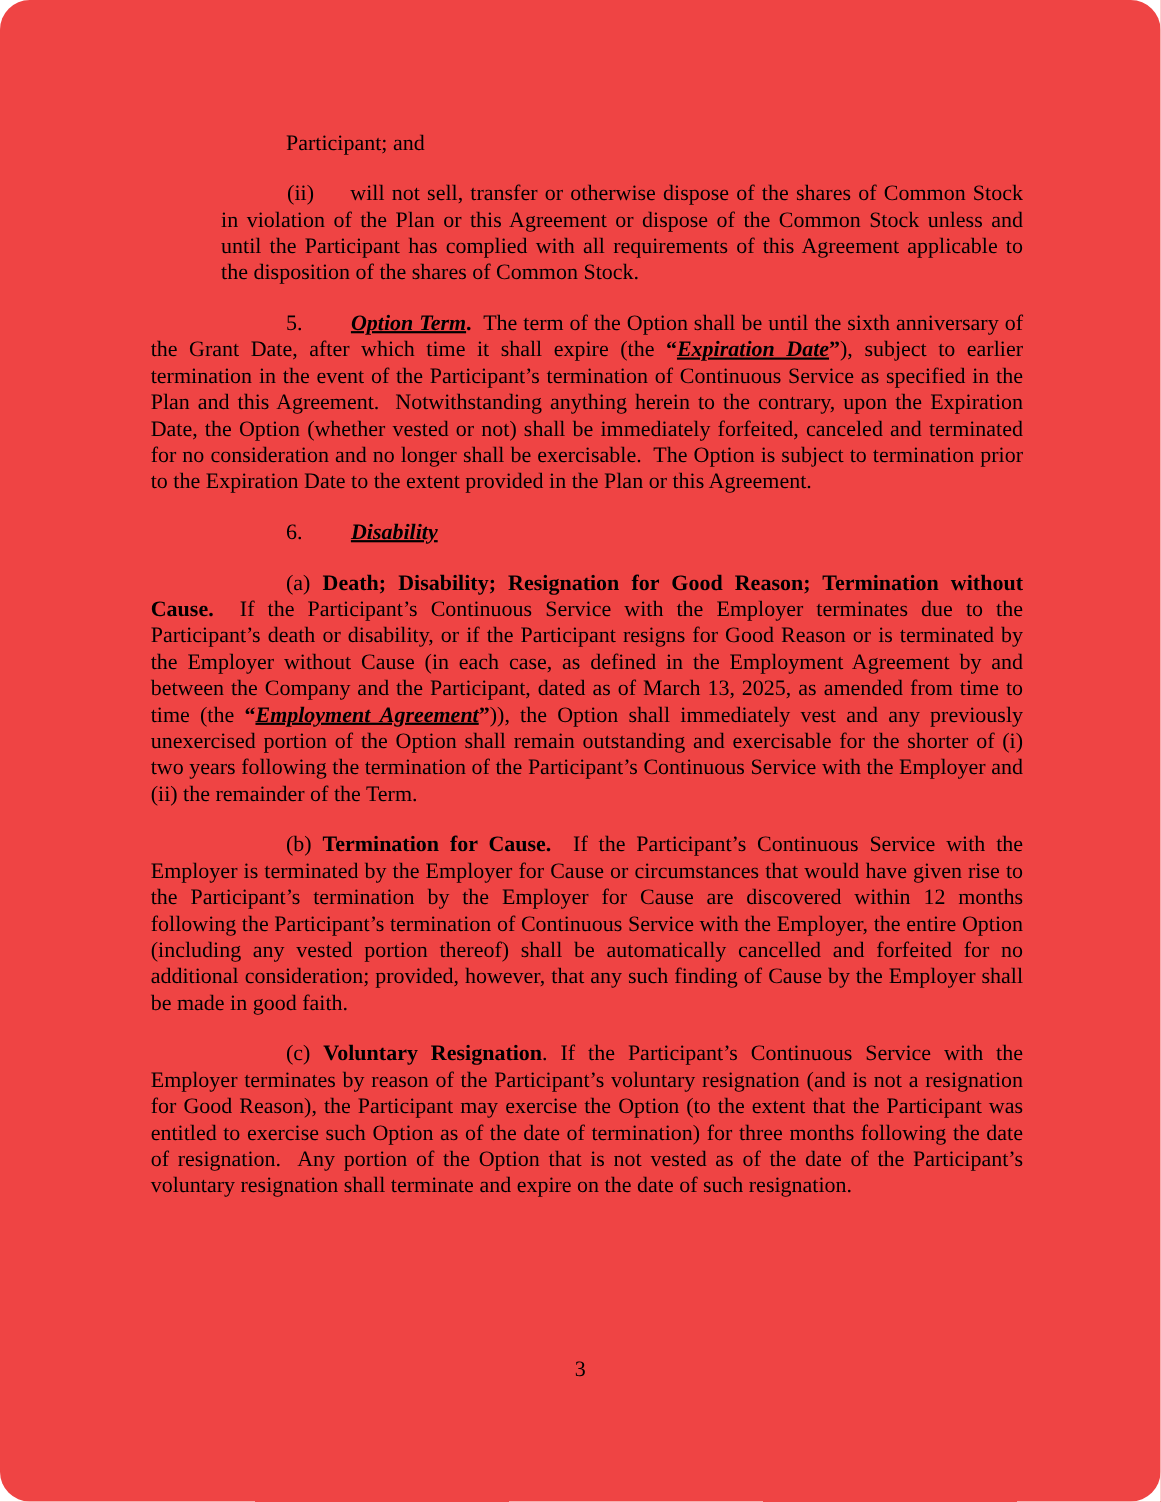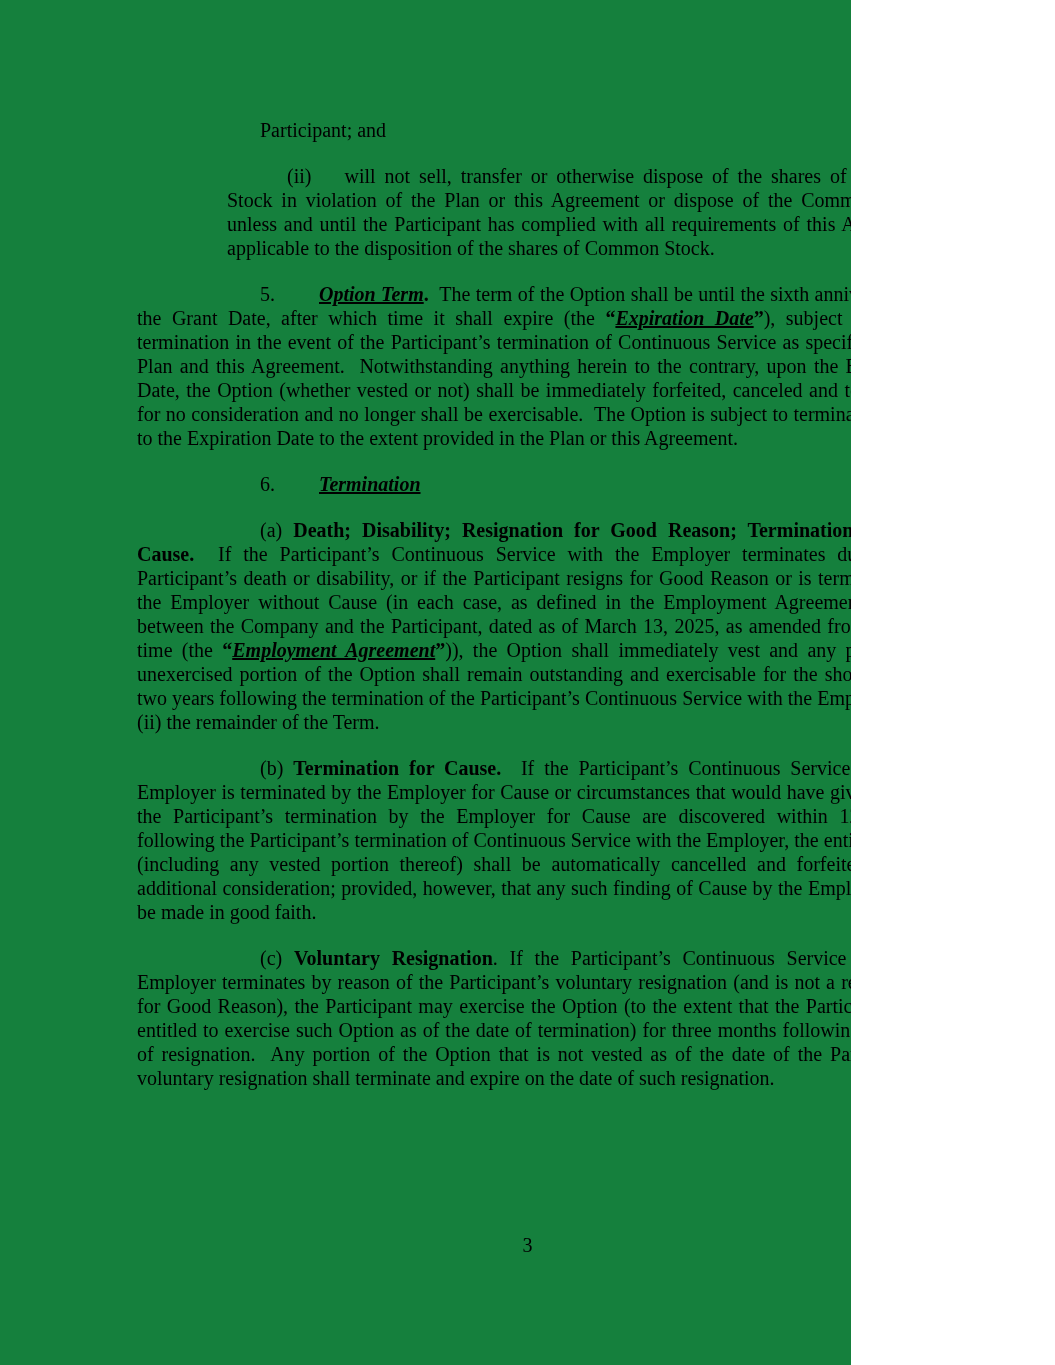--- a/index.html
+++ b/index.html
@@ -3,51 +3,52 @@
 <meta charset="utf-8">
 <style>
   html, body { margin: 0; padding: 0; background: #ffffff; }
   body {
     width: 1055px; height: 1365px;
     font-family: "Liberation Serif", serif;
     color: #000000;
   }
   .page {
     position: relative;
-    width: 851px; height: 1365px;
-    background: #15803d;
+    width: 1055px; height: 1365px;
+    background: #ef4444;
     overflow: hidden;
+    border-radius: 27px;
   }
   .doc {
     position: absolute;
     left: 137px; top: 118px; width: 793px;
     font-size: 20px; line-height: 24px;
     text-align: justify;
   }
   .para { margin: 0 0 22px 0; }
   .para.quote { margin-left: 123px; }
-  .para.quote-item { margin-left: 90px; text-indent: 60px; }
+  .para.quote-item { margin-left: 64px; text-indent: 60px; }
   .para.body-indent { text-indent: 123px; }
   .b { font-weight: bold; }
   .u { text-decoration: underline; font-style: italic; }
   .tab { display: inline-block; }
   .footer {
     position: absolute;
     left: 0; top: 1233px; width: 1055px;
     text-align: center;
     font-size: 20px; line-height: 24px;
   }
 </style>
 </head>
 <body>
 
 <div class="page">
   <div class="doc" id="doc-body">
       <p class="para quote"><span class="">Participant; and</span></p>
       <p class="para quote-item"><span class="">(ii)</span><span class="tab" style="width: 33px;"></span><span class="">will not sell, transfer or otherwise dispose of the shares of Common Stock in violation of the Plan or this Agreement or dispose of the Common Stock unless and until the Participant has complied with all requirements of this Agreement applicable to the disposition of the shares of Common Stock.</span></p>
       <p class="para body-indent"><span class="">5.</span><span class="tab" style="width: 44px;"></span><span class="b u">Option Term</span><span class="b">.</span><span class="">&nbsp; The term of the Option shall be until the sixth anniversary of the Grant Date, after which time it shall expire (the </span><span class="b">“</span><span class="b u">Expiration Date</span><span class="b">”</span><span class="">), subject to earlier termination in the event of the Participant’s termination of Continuous Service as specified in the Plan and this Agreement.&nbsp; Notwithstanding anything herein to the contrary, upon the Expiration Date, the Option (whether vested or not) shall be immediately forfeited, canceled and terminated for no consideration and no longer shall be exercisable.&nbsp; The Option is subject to termination prior to the Expiration Date to the extent provided in the Plan or this Agreement.</span></p>
-      <p class="para body-indent"><span class="">6.</span><span class="tab" style="width: 44px;"></span><span class="b u">Termination</span></p>
+      <p class="para body-indent"><span class="">6.</span><span class="tab" style="width: 44px;"></span><span class="b u">Disability</span></p>
       <p class="para body-indent"><span class="">(a) </span><span class="b">Death; Disability; Resignation for Good Reason; Termination without Cause.</span><span class="">&nbsp; If the Participant’s Continuous Service with the Employer terminates due to the Participant’s death or disability, or if the Participant resigns for Good Reason or is terminated by the Employer without Cause (in each case, as defined in the Employment Agreement by and between the Company and the Participant, dated as of March 13, 2025, as amended from time to time (the </span><span class="b">“</span><span class="b u">Employment Agreement</span><span class="b">”</span><span class="">)), the Option shall immediately vest and any previously unexercised portion of the Option shall remain outstanding and exercisable for the shorter of (i) two years following the termination of the Participant’s Continuous Service with the Employer and (ii) the remainder of the Term.</span></p>
       <p class="para body-indent"><span class="">(b) </span><span class="b">Termination for Cause.</span><span class="">&nbsp; If the Participant’s Continuous Service with the Employer is terminated by the Employer for Cause or circumstances that would have given rise to the Participant’s termination by the Employer for Cause are discovered within 12 months following the Participant’s termination of Continuous Service with the Employer, the entire Option (including any vested portion thereof) shall be automatically cancelled and forfeited for no additional consideration; provided, however, that any such finding of Cause by the Employer shall be made in good faith.</span></p>
       <p class="para body-indent"><span class="">(c) </span><span class="b">Voluntary Resignation</span><span class="">. If the Participant’s Continuous Service with the Employer terminates by reason of the Participant’s voluntary resignation (and is not a resignation for Good Reason), the Participant may exercise the Option (to the extent that the Participant was entitled to exercise such Option as of the date of termination) for three months following the date of resignation.&nbsp; Any portion of the Option that is not vested as of the date of the Participant’s voluntary resignation shall terminate and expire on the date of such resignation.</span></p>
     </div>
   <div class="footer">3</div>
 </div>
 
 </body></html>

